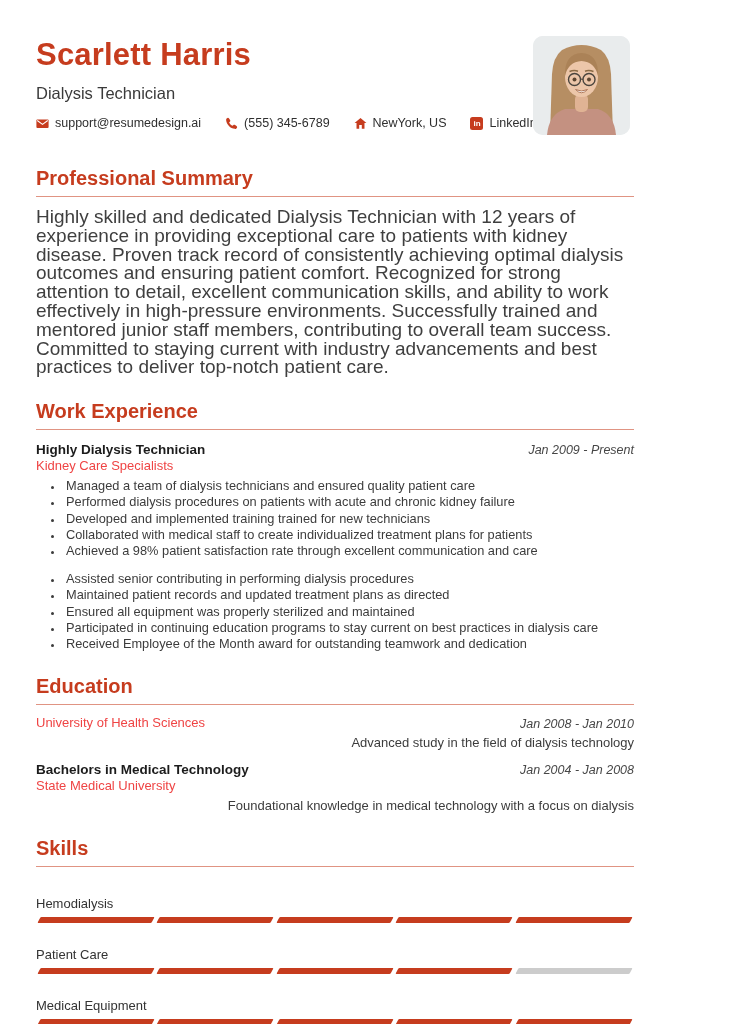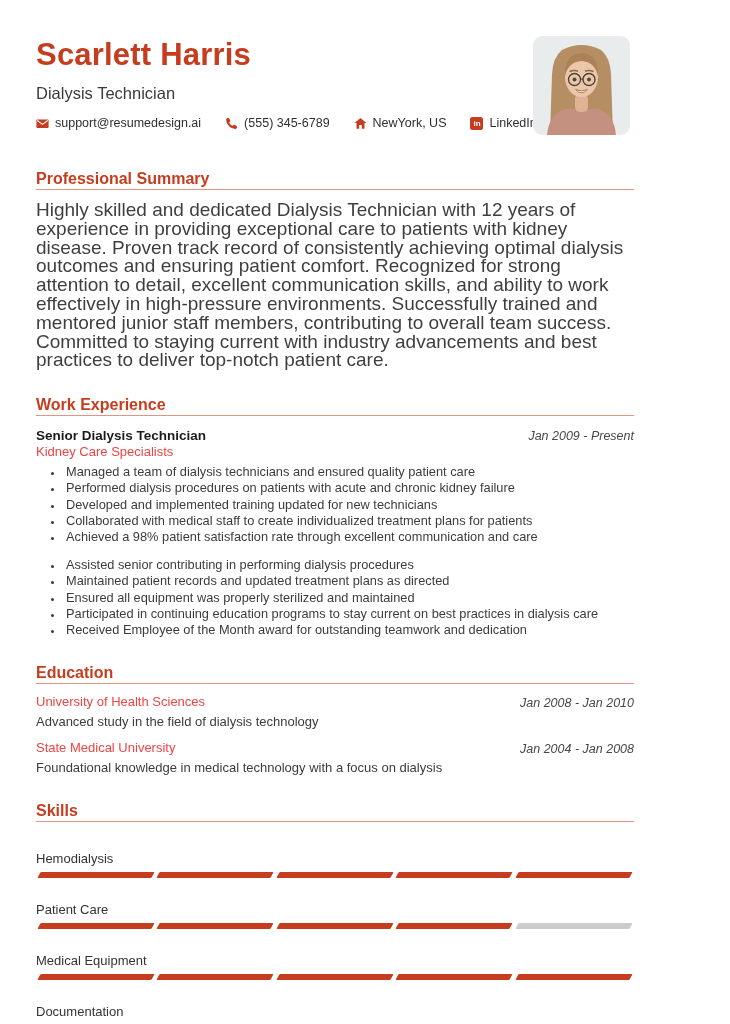--- a/index.html
+++ b/index.html
@@ -20,37 +20,37 @@
   .cicon svg { width:13px; height:13px; display:block; }
   .li-badge { width:13px; height:13px; background:var(--accent); border-radius:2.5px; color:#fff;
               font-size:8px; font-weight:bold; line-height:13px; text-align:center; }
   .photo { position:absolute; top:36px; right:40px; width:97px; height:99px; border-radius:10px;
            overflow:hidden; background:#e9eced; }
   .photo svg { display:block; width:100%; height:100%; }
 
   
   section.rsec { margin-top:24px; }
   section.rsec.first { margin-top:38px; }
-  .sec-heading { margin:0; font-size:16px; line-height:21px; font-weight:bold; color:var(--accent);
-                 border-bottom:1.5px solid var(--accent-soft); }
+  .sec-heading { margin:0; font-size:20px; line-height:21px; font-weight:bold; color:var(--accent);
+                 padding-bottom:7px; border-bottom:1.5px solid var(--accent-soft); }
 
   .summary-text { margin:11px 0 0 0; font-size:19px; line-height:18.8px; color:#3f3f3f; }
 
   .job { margin-top:11px; }
   .job + .job { margin-top:12px; }
   .entry-head { display:flex; justify-content:space-between; align-items:flex-start; }
   .entry-title { font-size:13.5px; line-height:17px; font-weight:bold; color:#1c1c1c; }
   .entry-sub { font-size:13px; line-height:16px; color:#ef4444; }
   .entry-dates { font-size:12.5px; font-style:italic; color:#474747; white-space:nowrap; padding-top:2px; }
   ul.bullets { margin:4px 0 0 0; padding:0 0 0 28px; }
   ul.bullets li { font-size:12.8px; line-height:16.2px; color:#3c3c3c; padding-left:2px; }
   ul.bullets li::marker { color:#3c3c3c; font-size:11px; }
 
   .edu { margin-top:10px; }
-  .edu-desc { margin-top:3px; font-size:13px; line-height:17px; color:#3c3c3c; }
+  .edu-desc { margin-top:3px; font-size:13px; line-height:17px; color:#3c3c3c;text-align:right; }
 
   .skills-grid { margin-top:29px; display:grid; grid-template-columns:1fr; column-gap:50px; row-gap:9px;gap:24px; }
   .skill-label { font-size:13px; line-height:16px; color:#333; margin-bottom:5px; }
   .skill-bar { display:flex; gap:5px; height:6px; padding:0 3px; }
   .skill-bar .seg { flex:1 1 0; background:var(--bar-empty); transform:skewX(-28deg); border-radius:1px; }
   .skill-bar .seg.on { background:var(--accent); }
 </style>
 </head>
 <body>
 
@@ -115,29 +115,29 @@
     <h2 class="sec-heading">Professional Summary</h2>
     <p class="summary-text">Highly skilled and dedicated Dialysis Technician with 12 years of experience in providing exceptional care to patients with kidney disease. Proven track record of consistently achieving optimal dialysis outcomes and ensuring patient comfort. Recognized for strong attention to detail, excellent communication skills, and ability to work effectively in high-pressure environments. Successfully trained and mentored junior staff members, contributing to overall team success. Committed to staying current with industry advancements and best practices to deliver top-notch patient care.</p>
   </section>
 
   <section class="rsec">
     <h2 class="sec-heading">Work Experience</h2>
 
     <div class="job">
       <div class="entry-head">
         <div>
-          <div class="entry-title">Senior Dialysis Technician</div>
+          <div class="entry-title">Highly Dialysis Technician</div>
           <div class="entry-sub">Kidney Care Specialists</div>
         </div>
         <div class="entry-dates">Jan 2009 - Present</div>
       </div>
       <ul class="bullets">
         <li>Managed a team of dialysis technicians and ensured quality patient care</li>
         <li>Performed dialysis procedures on patients with acute and chronic kidney failure</li>
-        <li>Developed and implemented training updated for new technicians</li>
+        <li>Developed and implemented training trained for new technicians</li>
         <li>Collaborated with medical staff to create individualized treatment plans for patients</li>
         <li>Achieved a 98% patient satisfaction rate through excellent communication and care</li>
       </ul>
     </div>
 
     <div class="job">
       <ul class="bullets">
         <li>Assisted senior contributing in performing dialysis procedures</li>
         <li>Maintained patient records and updated treatment plans as directed</li>
         <li>Ensured all equipment was properly sterilized and maintained</li>
@@ -156,20 +156,21 @@
           <div class="entry-sub">University of Health Sciences</div>
         </div>
         <div class="entry-dates">Jan 2008 - Jan 2010</div>
       </div>
       <div class="edu-desc">Advanced study in the field of dialysis technology</div>
     </div>
 
     <div class="edu">
       <div class="entry-head">
         <div>
+          <div class="entry-title">Bachelors in Medical Technology</div>
           <div class="entry-sub">State Medical University</div>
         </div>
         <div class="entry-dates">Jan 2004 - Jan 2008</div>
       </div>
       <div class="edu-desc">Foundational knowledge in medical technology with a focus on dialysis</div>
     </div>
   </section>
 
   <section class="rsec">
     <h2 class="sec-heading">Skills</h2>

